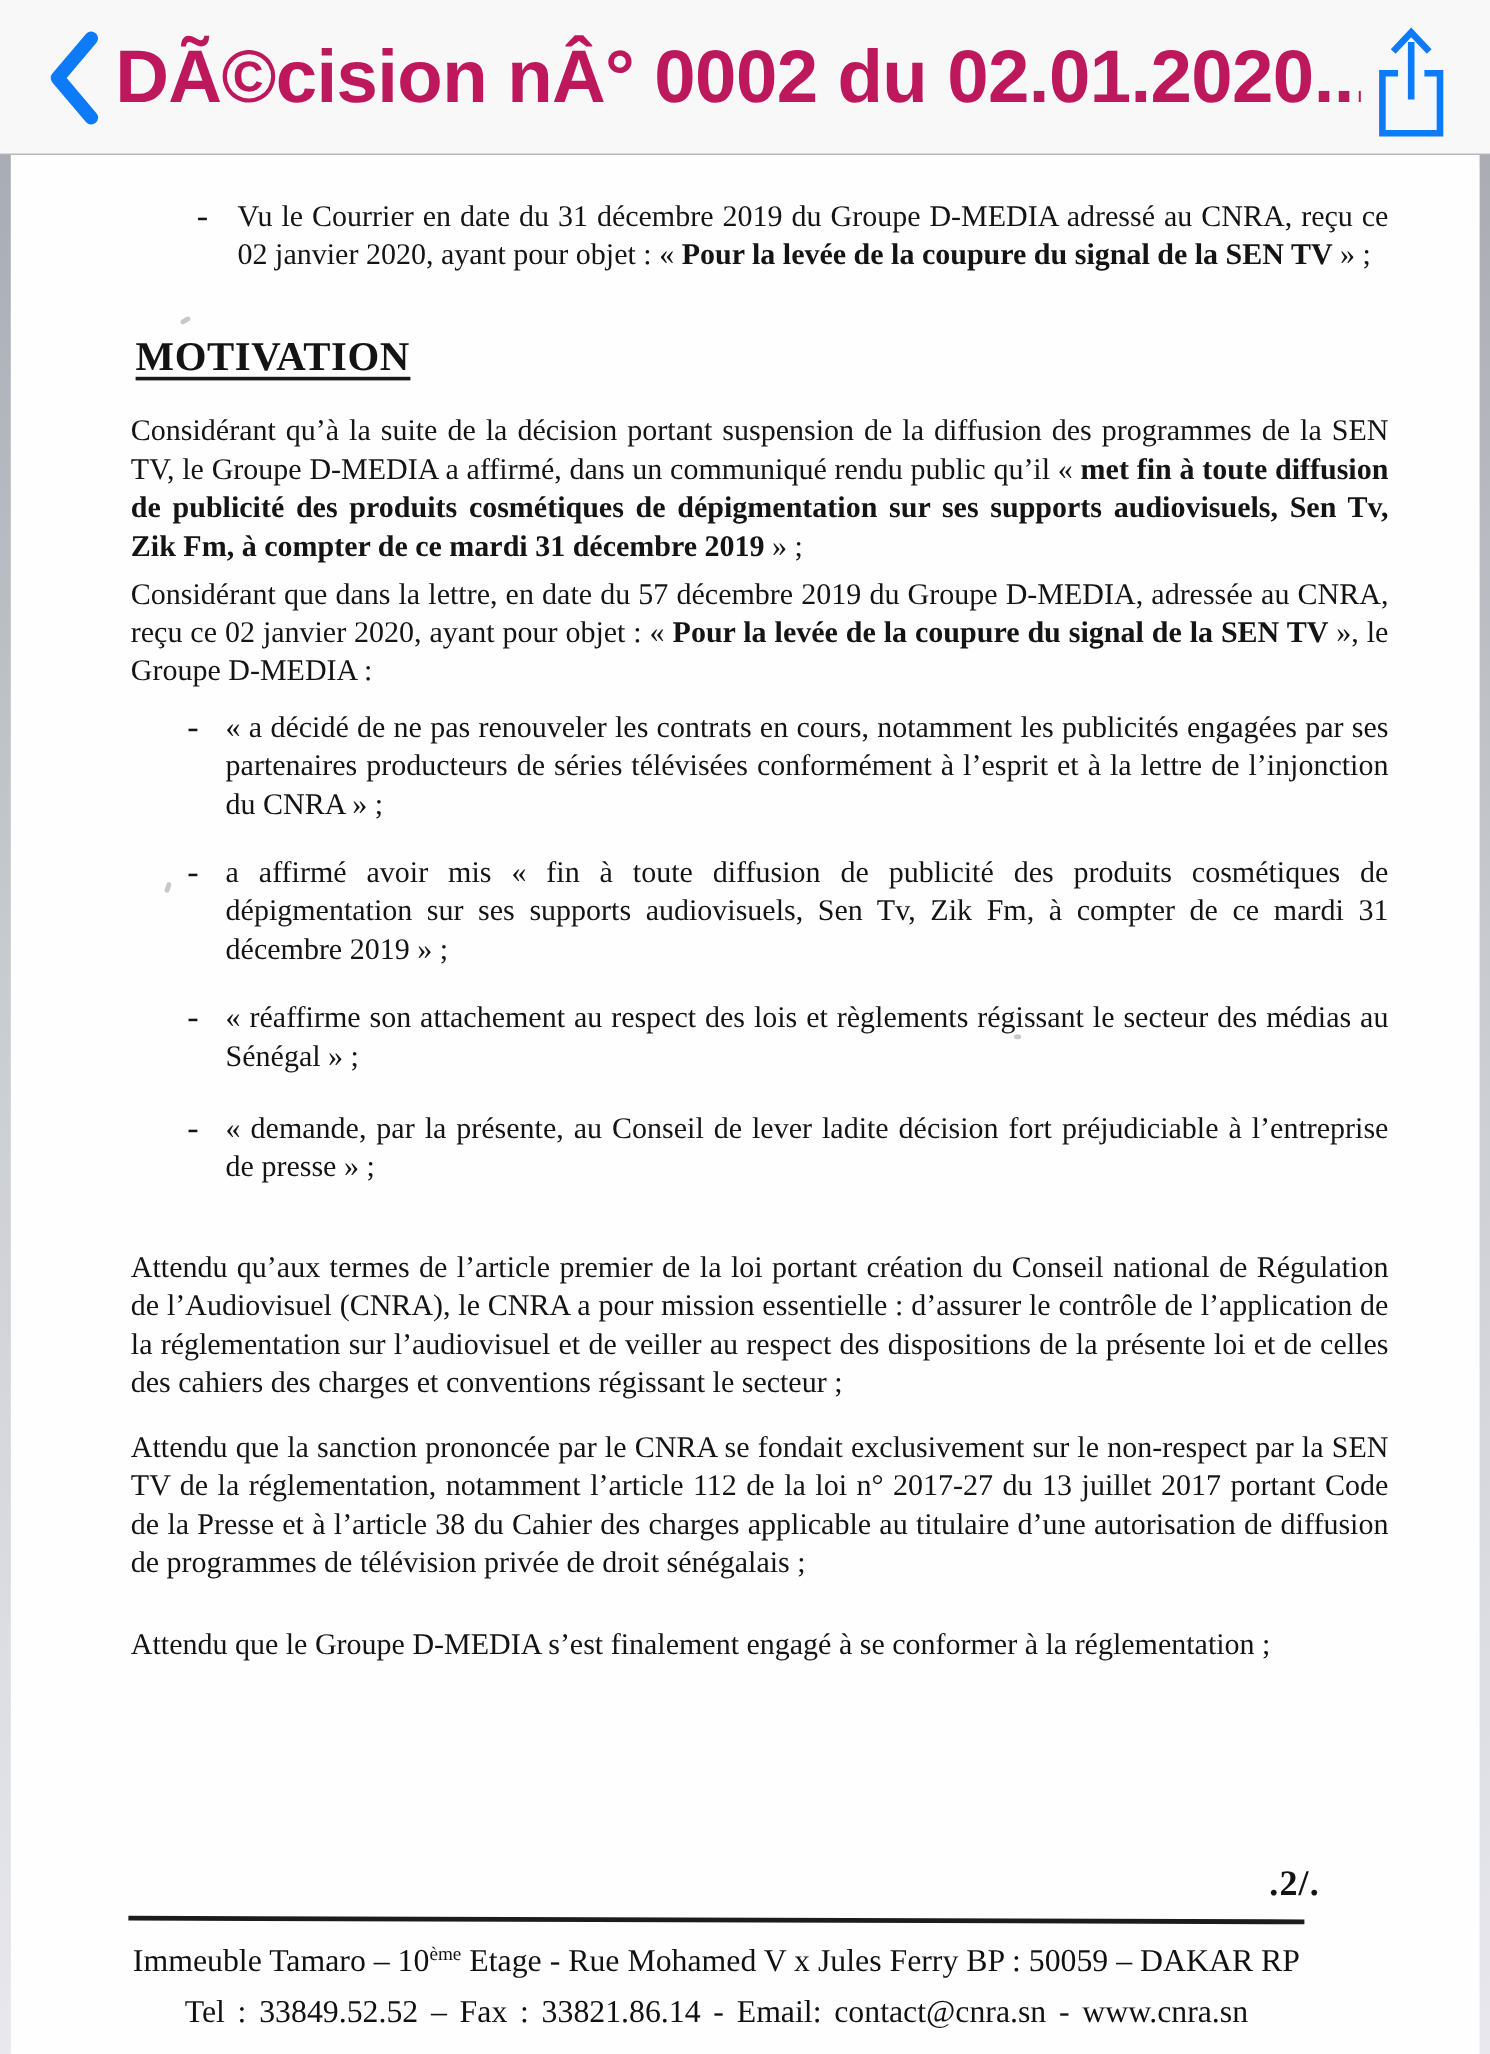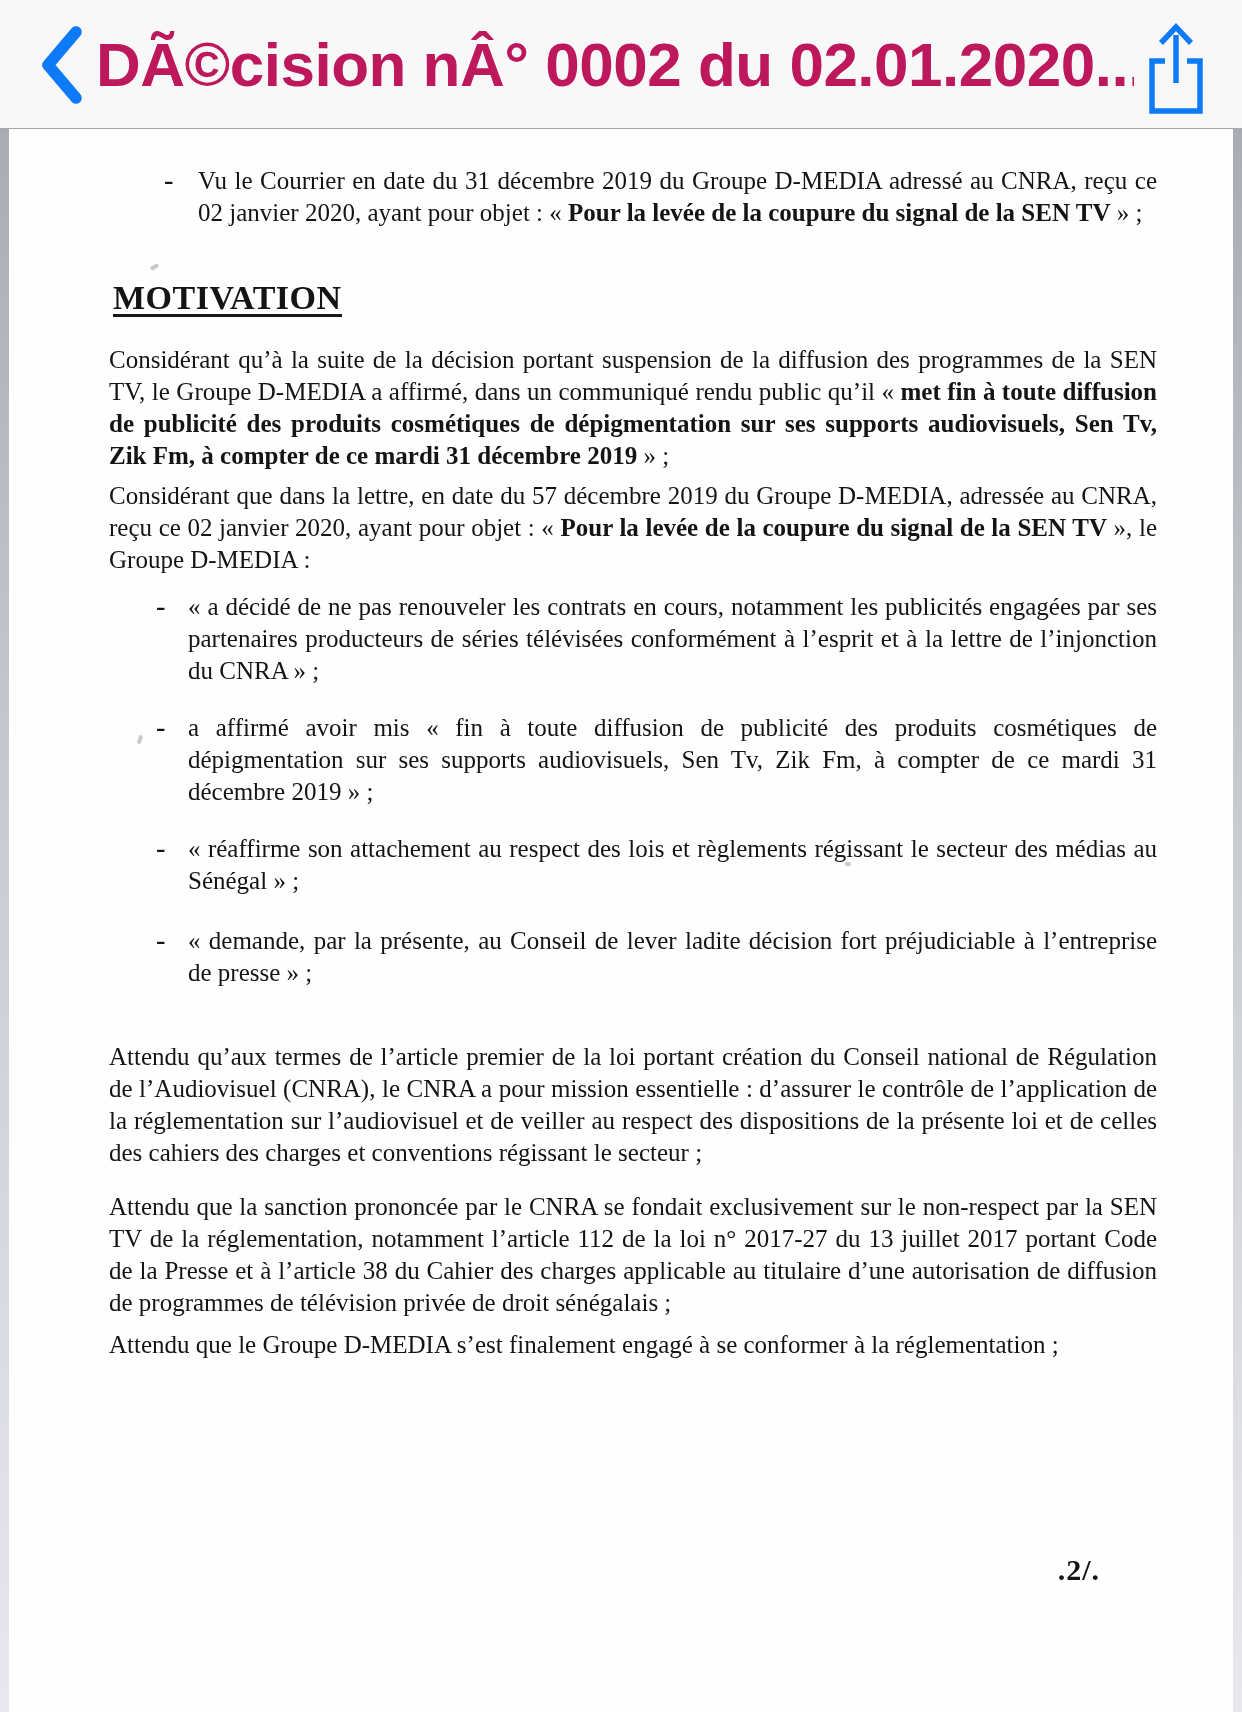--- a/index.html
+++ b/index.html
@@ -69,21 +69,21 @@
 
   .sub { margin-left:47px; }
   .sub .dash { width:32px; }
   .ba { margin-top:15px; }
   .bb { margin-top:25px; }
   .bc { margin-top:25px; }
   .bd { margin-top:28px; }
 
   .a1 { margin-top:52px; }
   .a2 { margin-top:22px; }
-  .a3 { margin-top:10px; }
+  .a3 { margin-top:36px; }
 
   .pagenum {
     position:absolute; top:1424px; right:133px;
     font-size:30px; font-weight:700; letter-spacing:1px;
   }
 
   
   .page-footer { position:absolute; left:98px; top:1469px; width:980px; text-align:center; }
   .rule { height:4px; background:#1c1c1c; transform:rotate(0.18deg); }
   .f-line1 { margin:11px 0 0; font-size:26.5px; line-height:32px; color:#111; }
@@ -154,20 +154,25 @@
 
       
       <p class="doc-text a1">Attendu qu’aux termes de l’article premier de la loi portant création du Conseil national de Régulation de l’Audiovisuel (CNRA), le CNRA a pour mission essentielle : d’assurer le contrôle de l’application de la réglementation sur l’audiovisuel et de veiller au respect des dispositions de la présente loi et de celles des cahiers des charges et conventions régissant le secteur ;</p>
       <p class="doc-text a2">Attendu que la sanction prononcée par le CNRA se fondait exclusivement sur le non-respect par la SEN TV de la réglementation, notamment l’article 112 de la loi n° 2017-27 du 13 juillet 2017 portant Code de la Presse et à l’article 38 du Cahier des charges applicable au titulaire d’une autorisation de diffusion de programmes de télévision privée de droit sénégalais ;</p>
       <p class="doc-text a3">Attendu que le Groupe D-MEDIA s’est finalement engagé à se conformer à la réglementation ;</p>
 
       
       <div class="pagenum">.2/.</div>
 
       
+      <div class="page-footer">
+        <div class="rule"></div>
+        <p class="f-line1"><span>Immeuble Tamaro – 10</span><sup>ème</sup><span> Etage - Rue Mohamed V x Jules Ferry BP : 50059 – DAKAR RP</span></p>
+        <p class="f-line2">Tel : 33849.52.52 – Fax : 33821.86.14 - Email: contact@cnra.sn - www.cnra.sn</p>
+      </div>
 
       
       <div class="speck s1"></div>
       <div class="speck s2"></div>
       <div class="speck s3"></div>
 
     </div>
   </main>
 </div>
 

